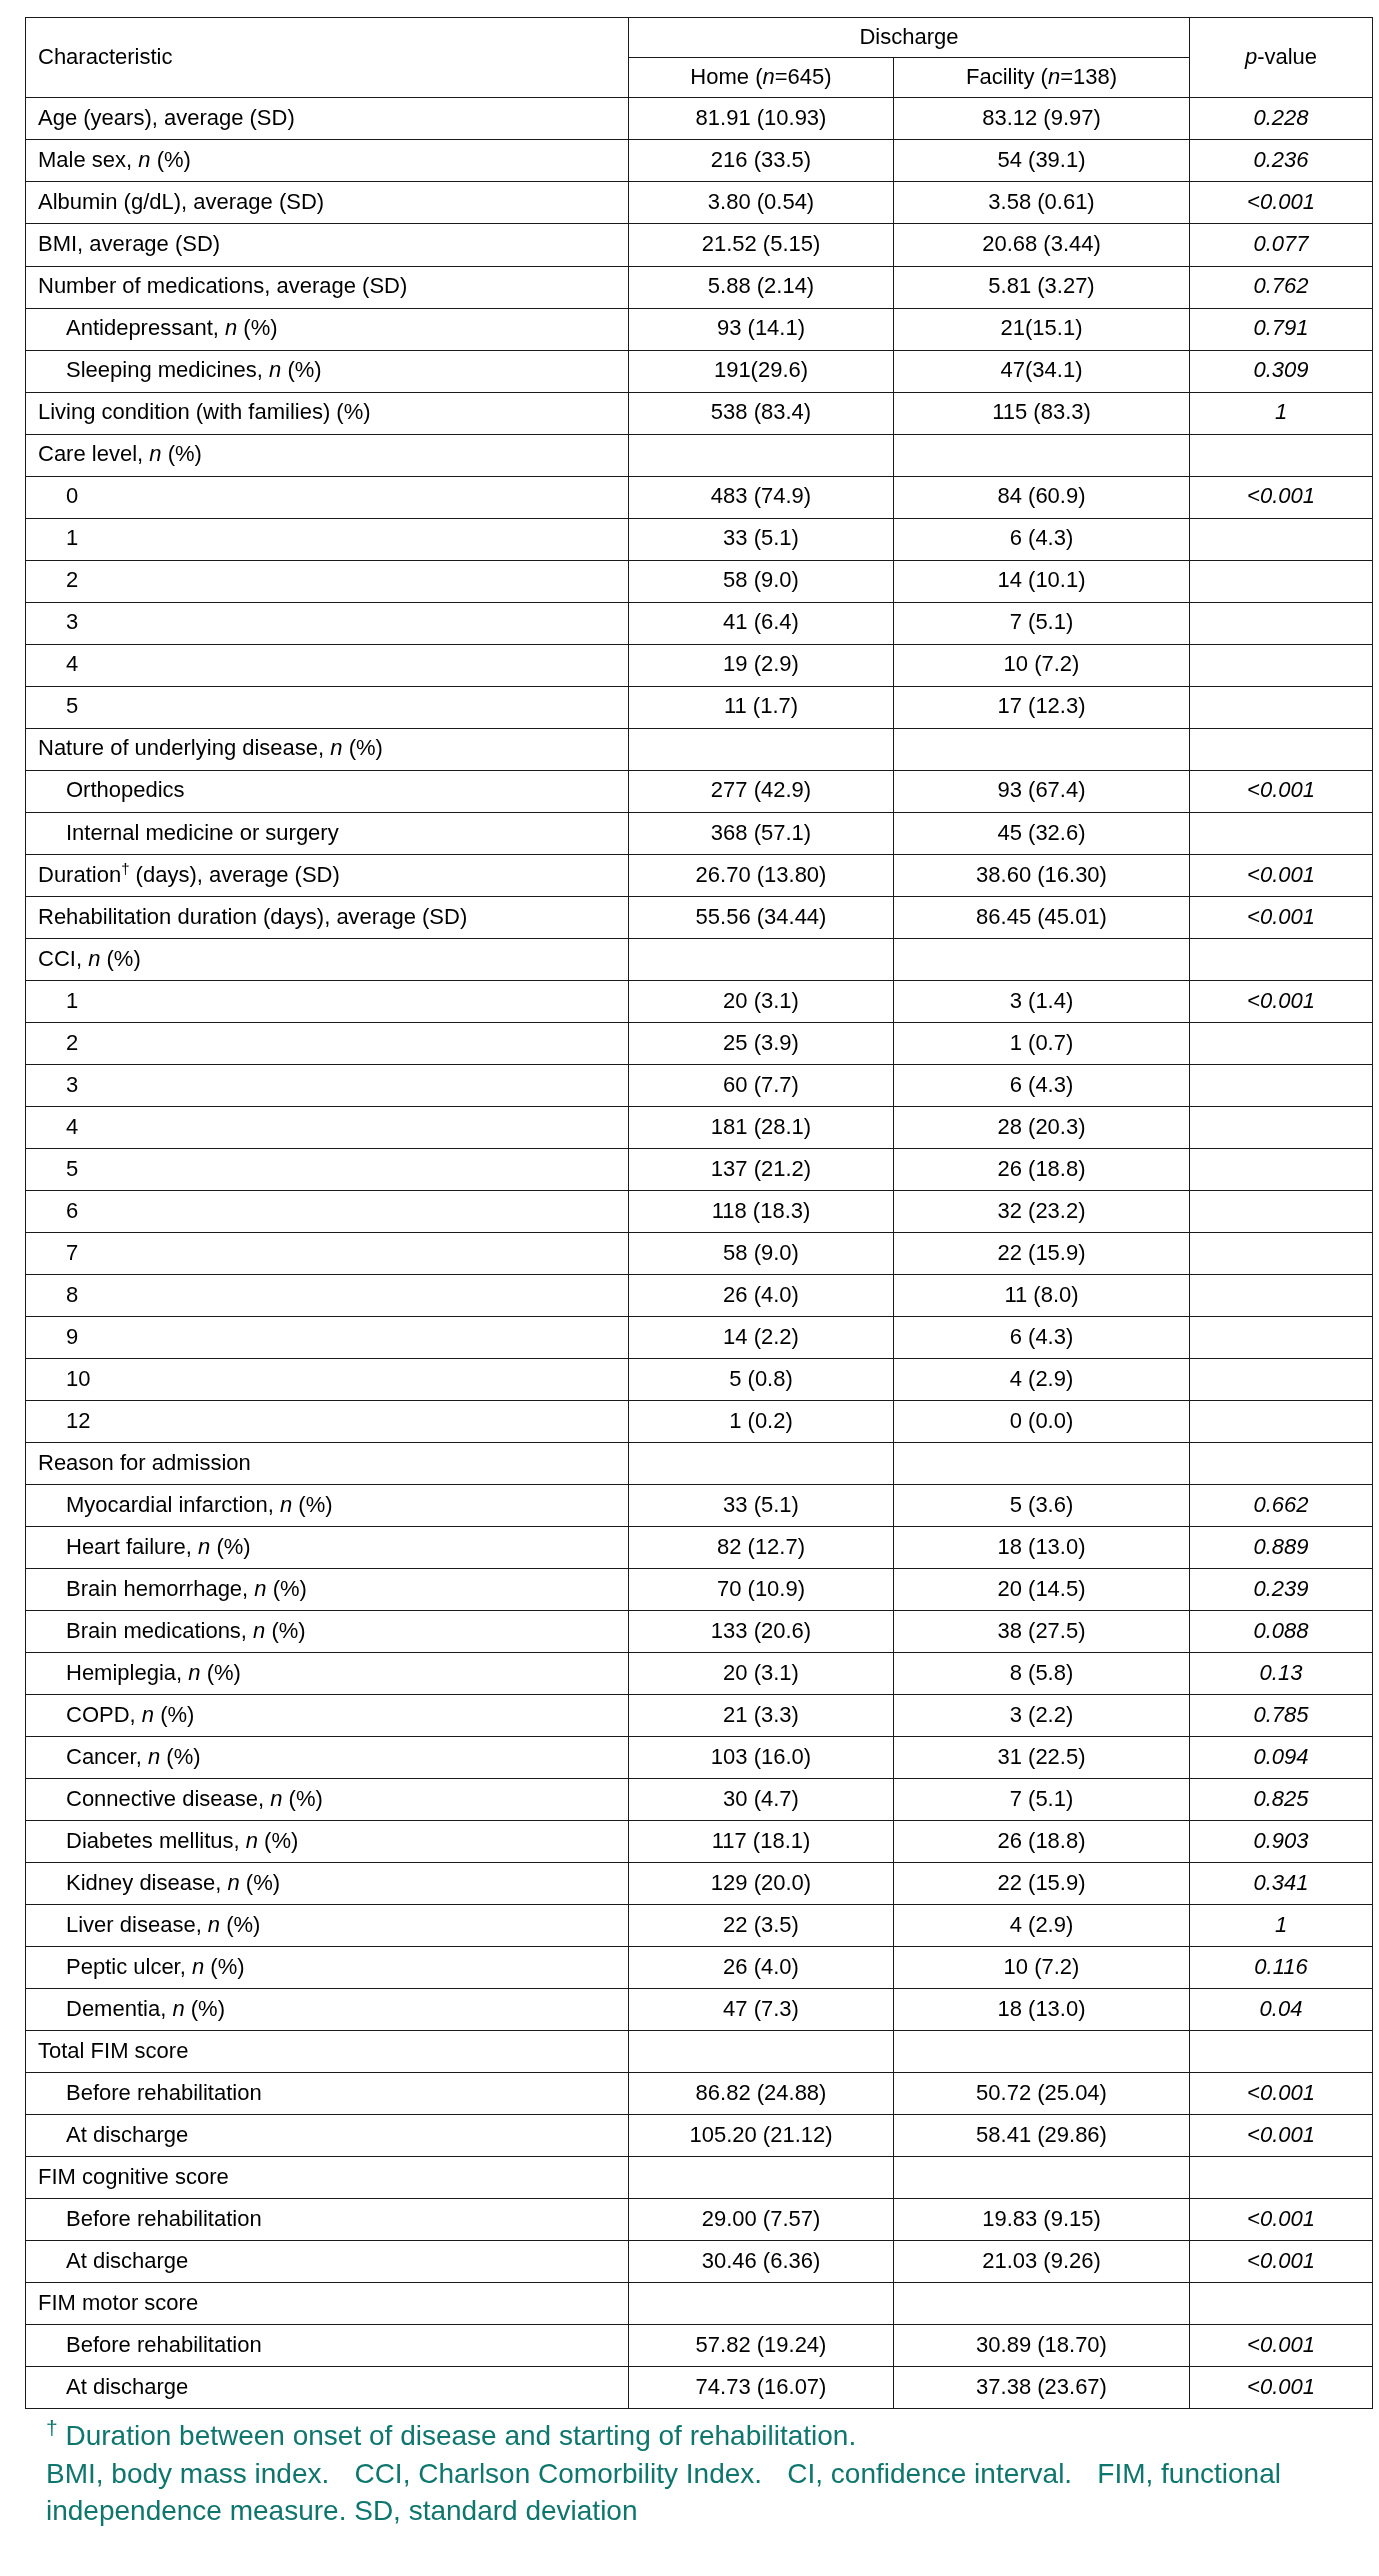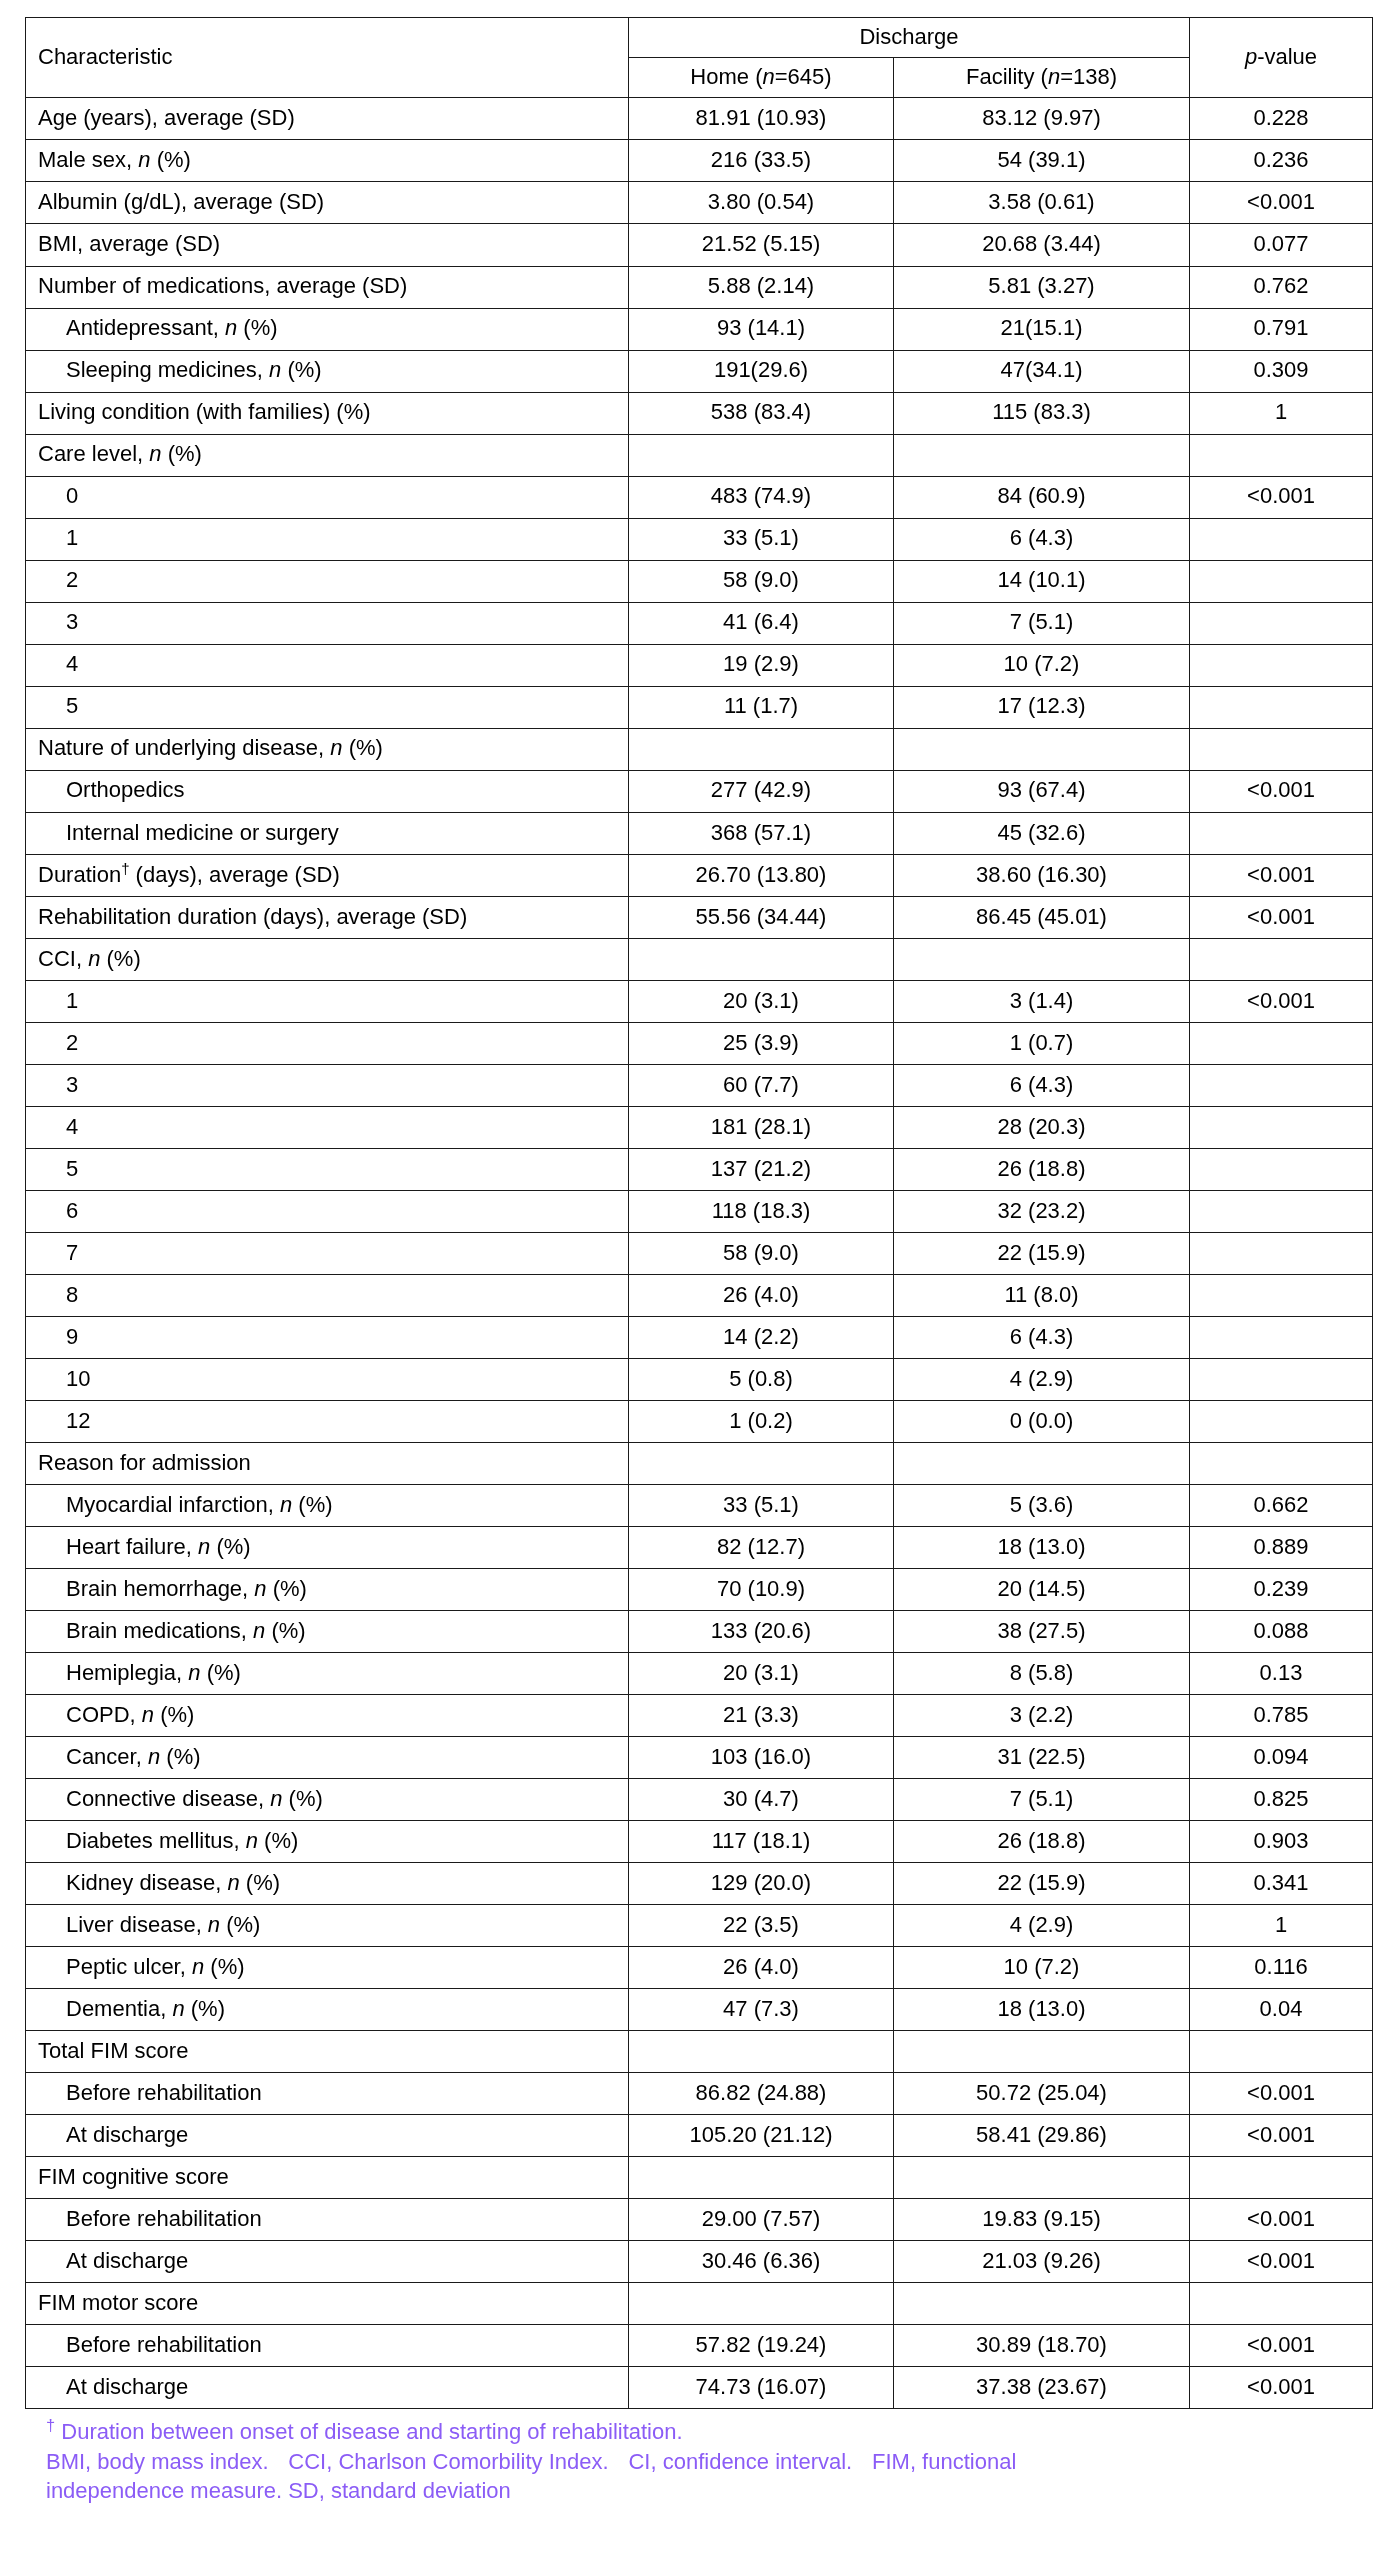--- a/index.html
+++ b/index.html
@@ -60,31 +60,31 @@
     vertical-align: top;
   }
   th.hdr-char .cell-pad { padding: 8.6px 10.3px 8.6px 12px; }
   th.hdr .cell-pad { padding: 7px 8.6px 7.8px 8.6px; }
 
   td.label .cell-pad  { padding: 7.8px 10.3px 8.6px 12px; text-align: left; }
   td.label.ind1 .cell-pad { padding-left: 40px; }
   td.label.ind-num .cell-pad { padding-left: 40px; }
 
   td.num .cell-pad { text-align: center; padding: 7.8px 7px 8.6px 7px; }
-  td.pv  .cell-pad { text-align: center; padding: 7.8px 7px 8.6px 7px; }
+  td.pv  .cell-pad { text-align: center; padding: 7.8px 7px 8.6px 7px; font-style: italic; }
 
   .it { font-style: italic; }
   .sup { font-size: 0.68em; vertical-align: super; line-height: 0; }
 
   .footnote {
     width: 1250px;
     margin: 7.8px 0 0 29px;
-    font-size: 22px;
+    font-size: 28px;
     line-height: 1.34;
-    color: #8b5cf6;
+    color: #0f766e;
   }
   .footnote .fn-line { display: block; }
   .footnote .dag { font-size: 0.75em; vertical-align: super; line-height: 0; }
   .gap { display: inline-block; width: 0.45em; }
 </style>
 </head>
 <body>
 
 <div id="page">
 

